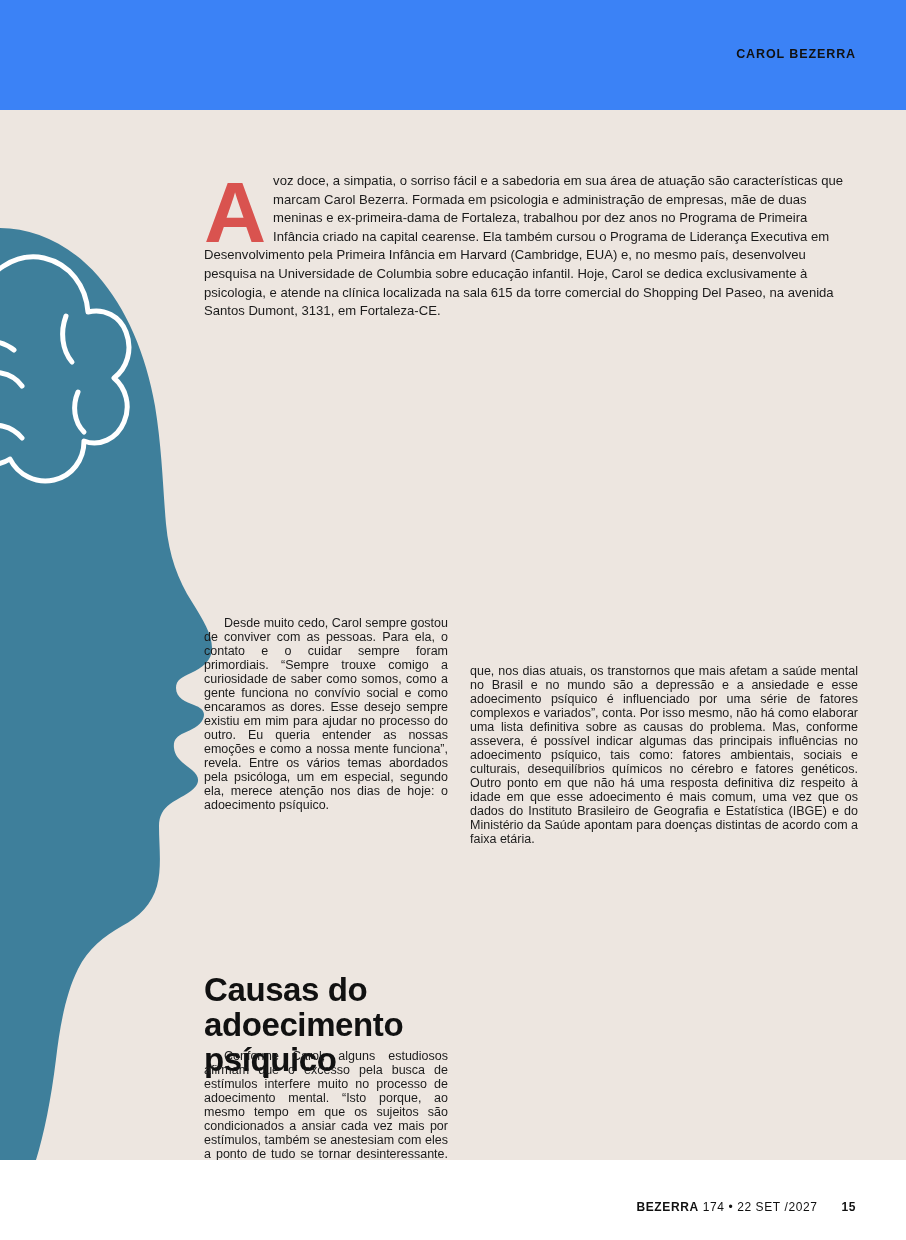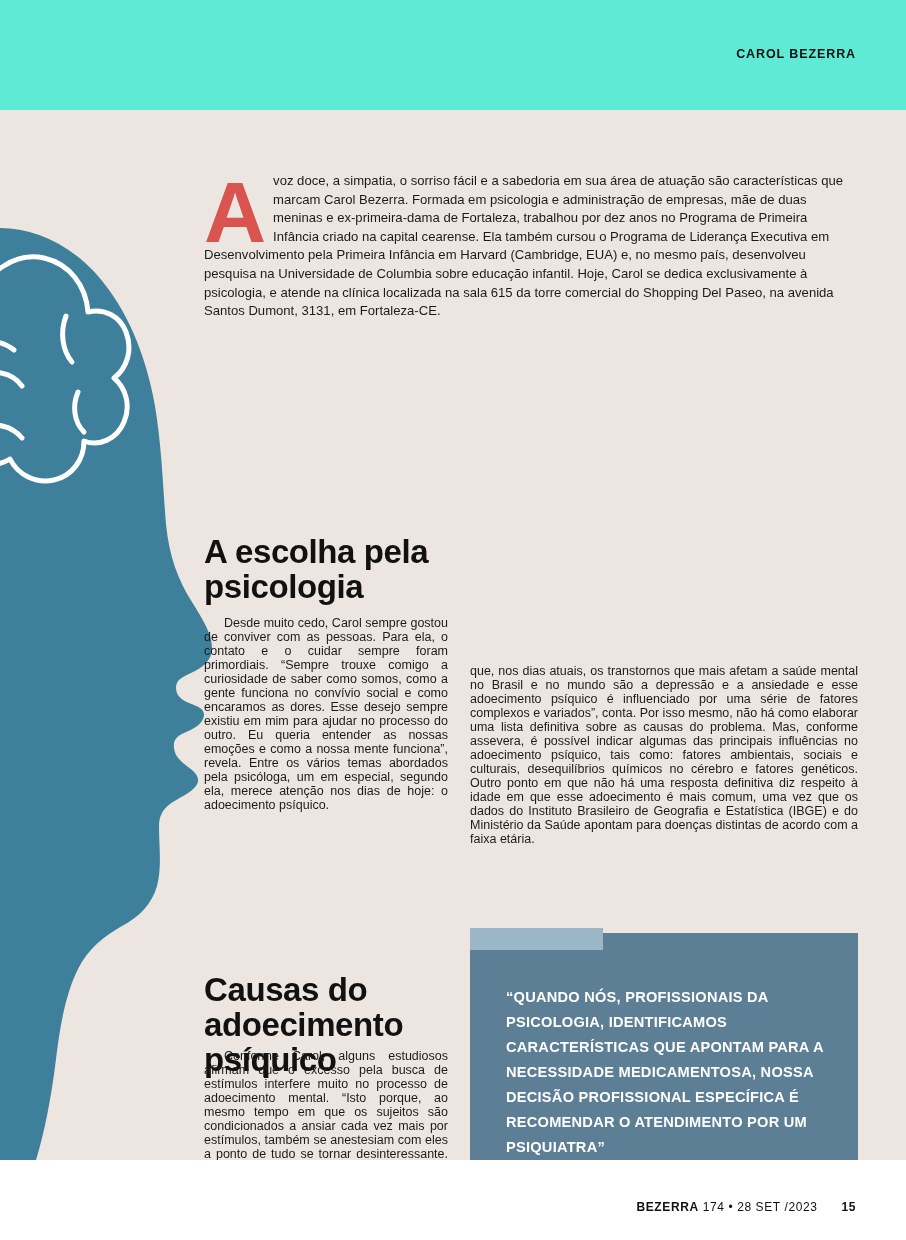--- a/index.html
+++ b/index.html
@@ -18,21 +18,21 @@
     height: 1240px;
     background: #ffffff;
     overflow: hidden;
   }
 
   
   .header {
     position: absolute;
     left: 0; top: 0;
     width: 906px; height: 110px;
-    background: #5eead4;
+    background: #3b82f6;
   }
   .header-kicker {
     position: absolute;
     right: 50px;
     top: 47px;
     font-size: 12.5px;
     font-weight: bold;
     letter-spacing: 0.9px;
     color: #111111;
     text-transform: uppercase;
@@ -213,45 +213,40 @@
         <path d="M-34,236 C-18,228 2,230 14,240"></path>
       </g>
     </svg>
 
     <div class="content">
 
       <div class="intro">
         <span class="dropcap">A</span><span>voz doce, a simpatia, o sorriso fácil e a sabedoria em sua área de atuação são características que marcam Carol Bezerra. Formada em psicologia e administração de empresas, mãe de duas meninas e ex-primeira-dama de Fortaleza, trabalhou por dez anos no Programa de Primeira Infância criado na capital cearense. Ela também cursou o Programa de Liderança Executiva em Desenvolvimento pela Primeira Infância em Harvard (Cambridge, EUA) e, no mesmo país, desenvolveu pesquisa na Universidade de Columbia sobre educação infantil. Hoje, Carol se dedica exclusivamente à psicologia, e atende na clínica localizada na sala 615 da torre comercial do Shopping Del Paseo, na avenida Santos Dumont, 3131, em Fortaleza-CE.</span>
       </div>
 
-      <h2 class="headline" id="headline-1">A escolha pela psicologia</h2>
 
       <div class="col" id="col-left-1">
         <p class="indent">Desde muito cedo, Carol sempre gostou de conviver com as pessoas. Para ela, o contato e o cuidar sempre foram primordiais. “Sempre trouxe comigo a curiosidade de saber como somos, como a gente funciona no convívio social e como encaramos as dores. Esse desejo sempre existiu em mim para ajudar no processo do outro. Eu queria entender as nossas emoções e como a nossa mente funciona”, revela. Entre os vários temas abordados pela psicóloga, um em especial, segundo ela, merece atenção nos dias de hoje: o adoecimento psíquico.</p>
       </div>
 
       <h2 class="headline" id="headline-2">Causas do adoecimento psíquico</h2>
 
       <div class="col" id="col-left-2">
         <p class="indent">Conforme Carol, alguns estudiosos afirmam que o excesso pela busca de estímulos interfere muito no processo de adoecimento mental. “Isto porque, ao mesmo tempo em que os sujeitos são condicionados a ansiar cada vez mais por estímulos, também se anestesiam com eles a ponto de tudo se tornar desinteressante. Estudos apontam</p>
       </div>
 
       <div class="col" id="col-right-1">
         <p>que, nos dias atuais, os transtornos que mais afetam a saúde mental no Brasil e no mundo são a depressão e a ansiedade e esse adoecimento psíquico é influenciado por uma série de fatores complexos e variados”, conta. Por isso mesmo, não há como elaborar uma lista definitiva sobre as causas do problema. Mas, conforme assevera, é possível indicar algumas das principais influências no adoecimento psíquico, tais como: fatores ambientais, sociais e culturais, desequilíbrios químicos no cérebro e fatores genéticos. Outro ponto em que não há uma resposta definitiva diz respeito à idade em que esse adoecimento é mais comum, uma vez que os dados do Instituto Brasileiro de Geografia e Estatística (IBGE) e do Ministério da Saúde apontam para doenças distintas de acordo com a faixa etária.</p>
       </div>
 
-      <div class="quote-box">
-        <div class="quote-tab"></div>
-        <div class="quote-text">“Quando nós, profissionais da psicologia, identificamos características que apontam para a necessidade medicamentosa, nossa decisão profissional específica é recomendar o atendimento por um psiquiatra”</div>
-      </div>
 
     </div>
   </div>
 
   <div class="footer">
     <div class="footer-inner">
       <span class="footer-brand">BEZERRA</span>
-      <span class="footer-issue">174 • 28 SET /2023</span>
+      <span class="footer-issue">174 • 22 SET /2027</span>
       <span class="footer-page">15</span>
     </div>
   </div>
 
 </div>
 
 </body></html>

